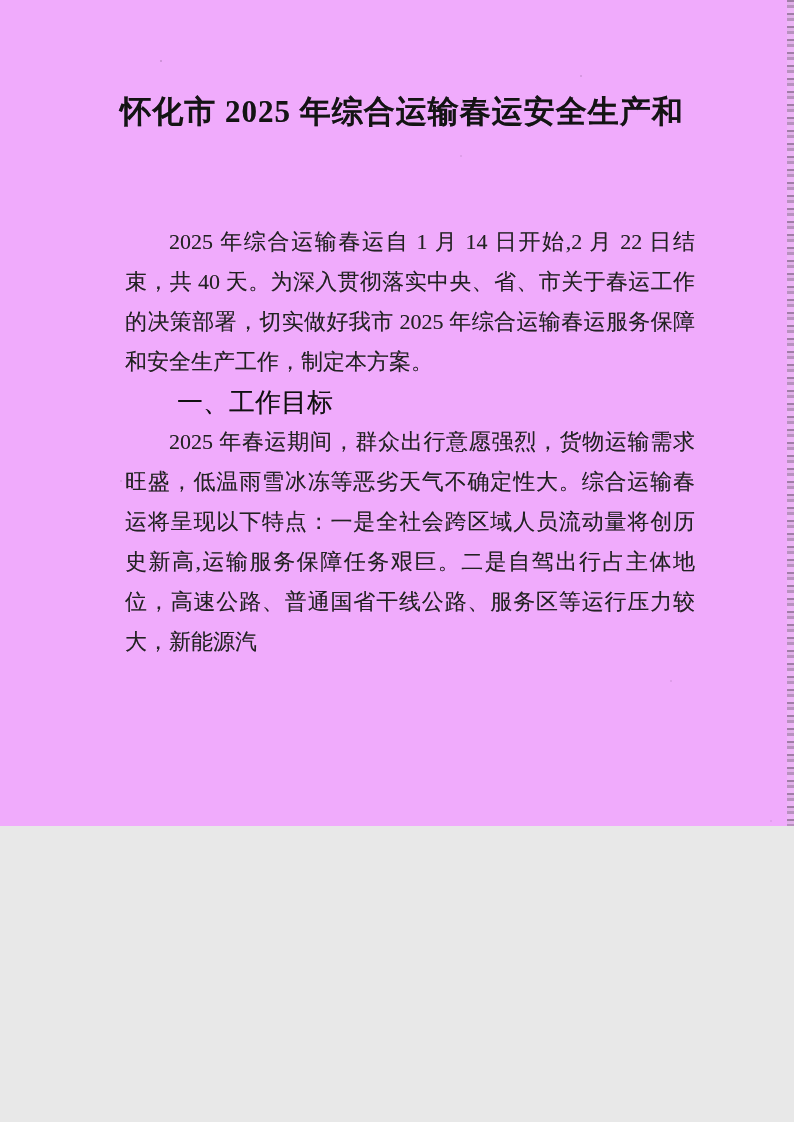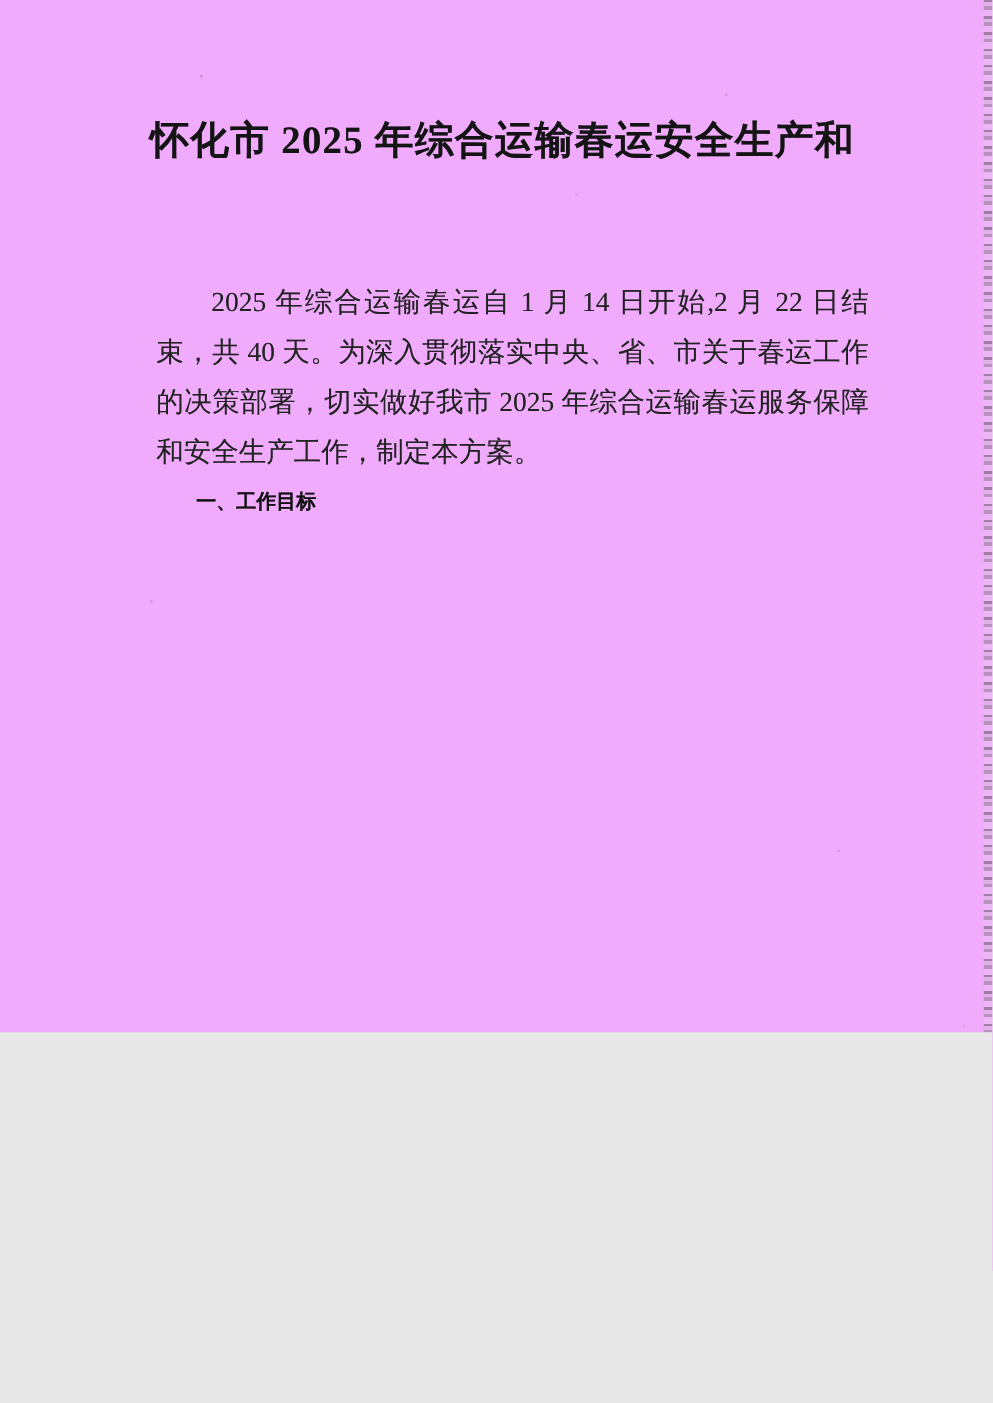--- a/index.html
+++ b/index.html
@@ -79,23 +79,23 @@
     color: #222;
   }
   .para {
     margin: 0;
     text-indent: 2em;
     text-shadow: 0 0 0.4px rgba(0,0,0,0.30);
   }
   .heading {
     margin: 0;
     text-indent: 2em;
-    font-size: 16px;
+    font-size: 26px;
     line-height: 40px;
-    font-weight: bold;
+    font-weight: normal;
     font-family: "Liberation Sans", "DejaVu Sans", sans-serif;
     color: #111;
     text-shadow: 0 0 0.5px rgba(0,0,0,0.5);
   }
   .page-number {
     position: absolute;
     left: 153px;
     top: 1020px;
     font-size: 19px;
     letter-spacing: 3px;
@@ -109,17 +109,18 @@
 
   <div class="scan-edge"></div>
 
   <div class="title-block">
     <div>怀化市 2025 年综合运输春运安全生产和</div>
   </div>
 
   <div class="content">
     <p class="para">2025 年综合运输春运自 1 月 14 日开始,2 月 22 日结束，共 40 天。为深入贯彻落实中央、省、市关于春运工作的决策部署，切实做好我市 2025 年综合运输春运服务保障和安全生产工作，制定本方案。</p>
     <h2 class="heading">一、工作目标</h2>
+    <p class="para">2025 年春运期间，群众出行意愿强烈，货物运输需求旺盛，低温雨雪冰冻等恶劣天气不确定性大。综合运输春运将呈现以下特点：一是全社会跨区域人员流动量将创历史新高,运输服务保障任务艰巨。二是自驾出行占主体地位，高速公路、普通国省干线公路、服务区等运行压力较大，新能源汽</p>
   </div>
 
   <div class="page-number">— 2 —</div>
 
 </div>
 
 </body></html>

